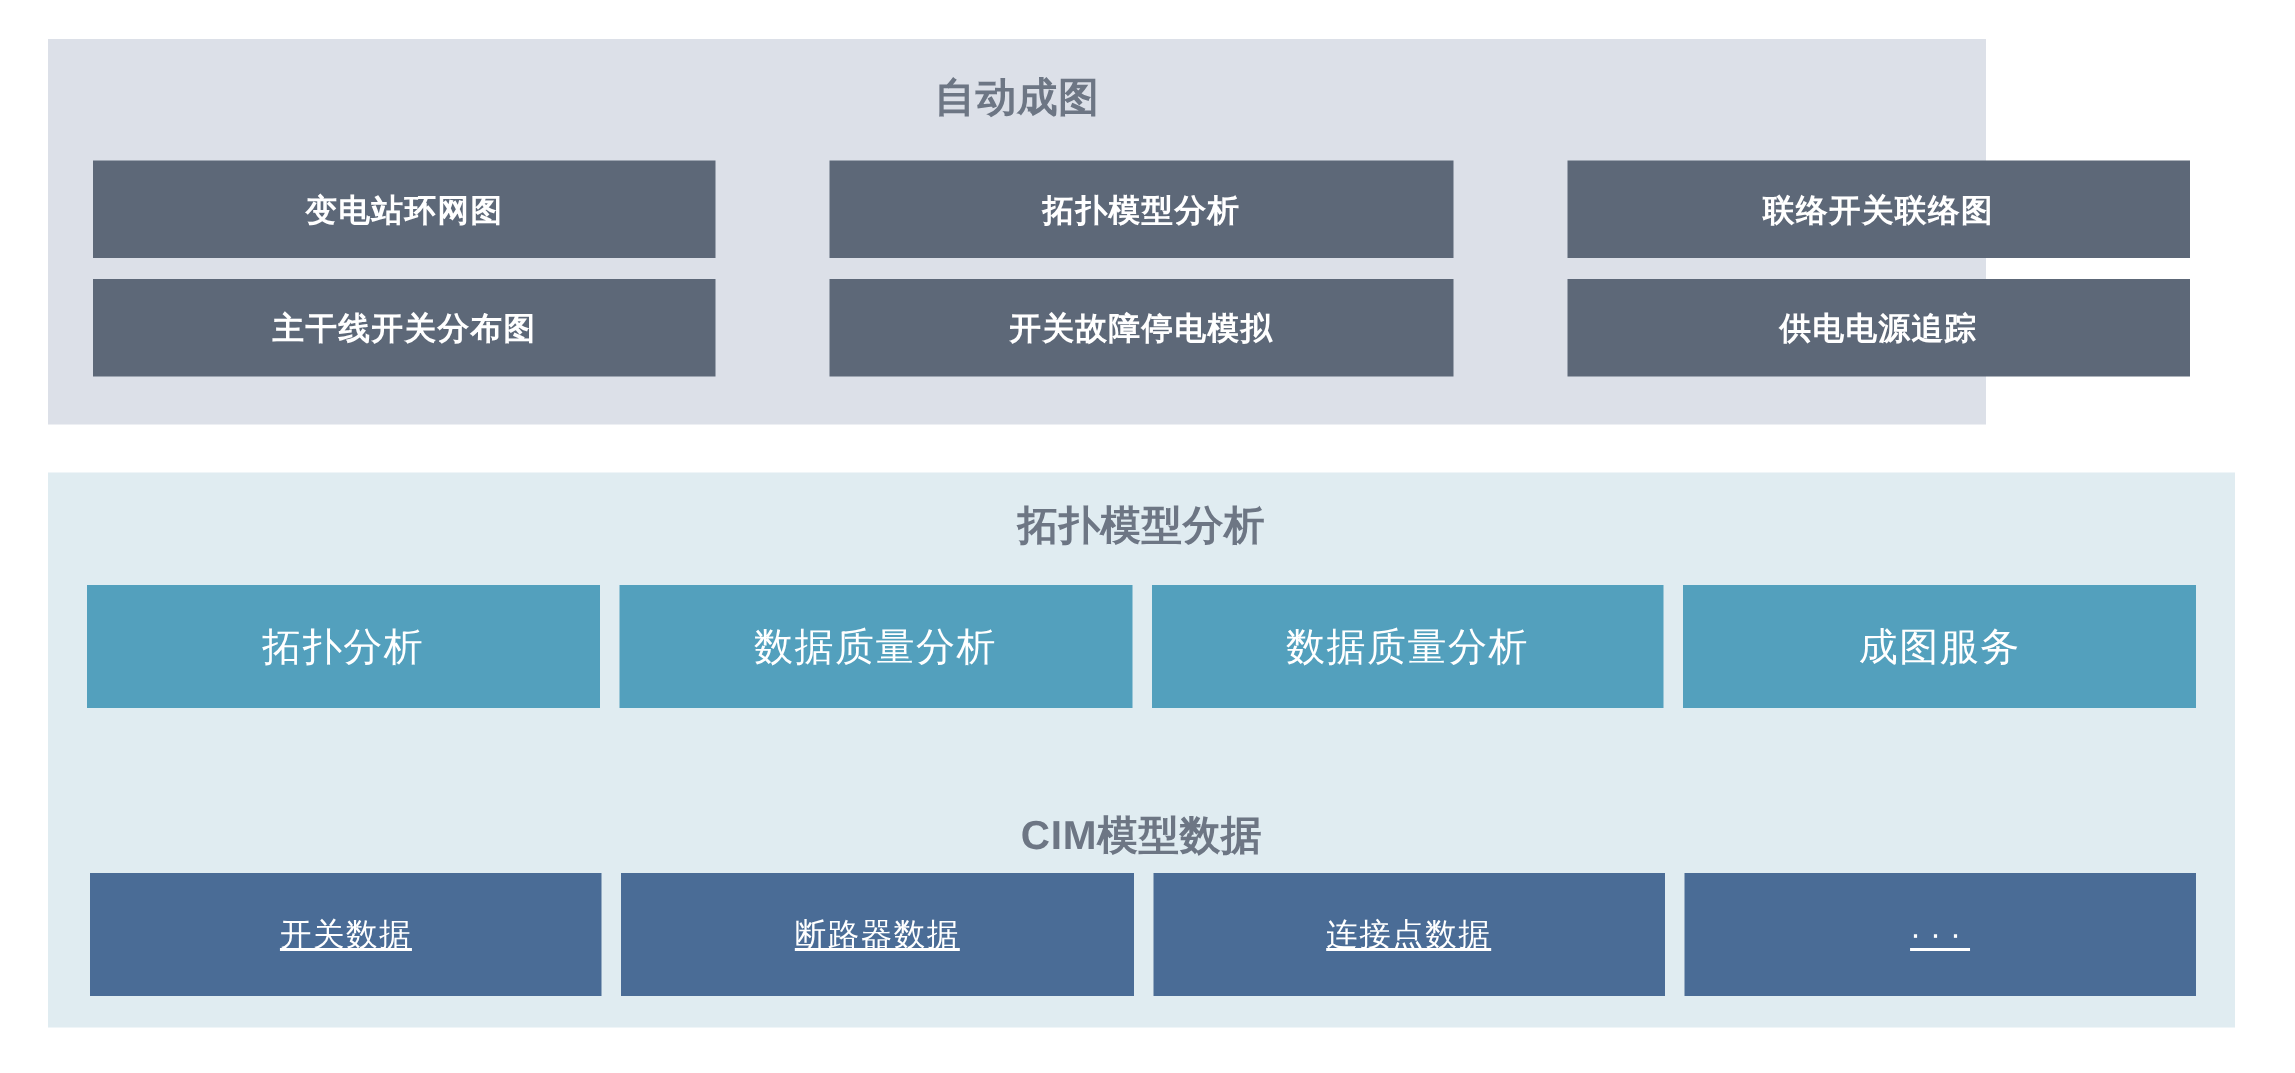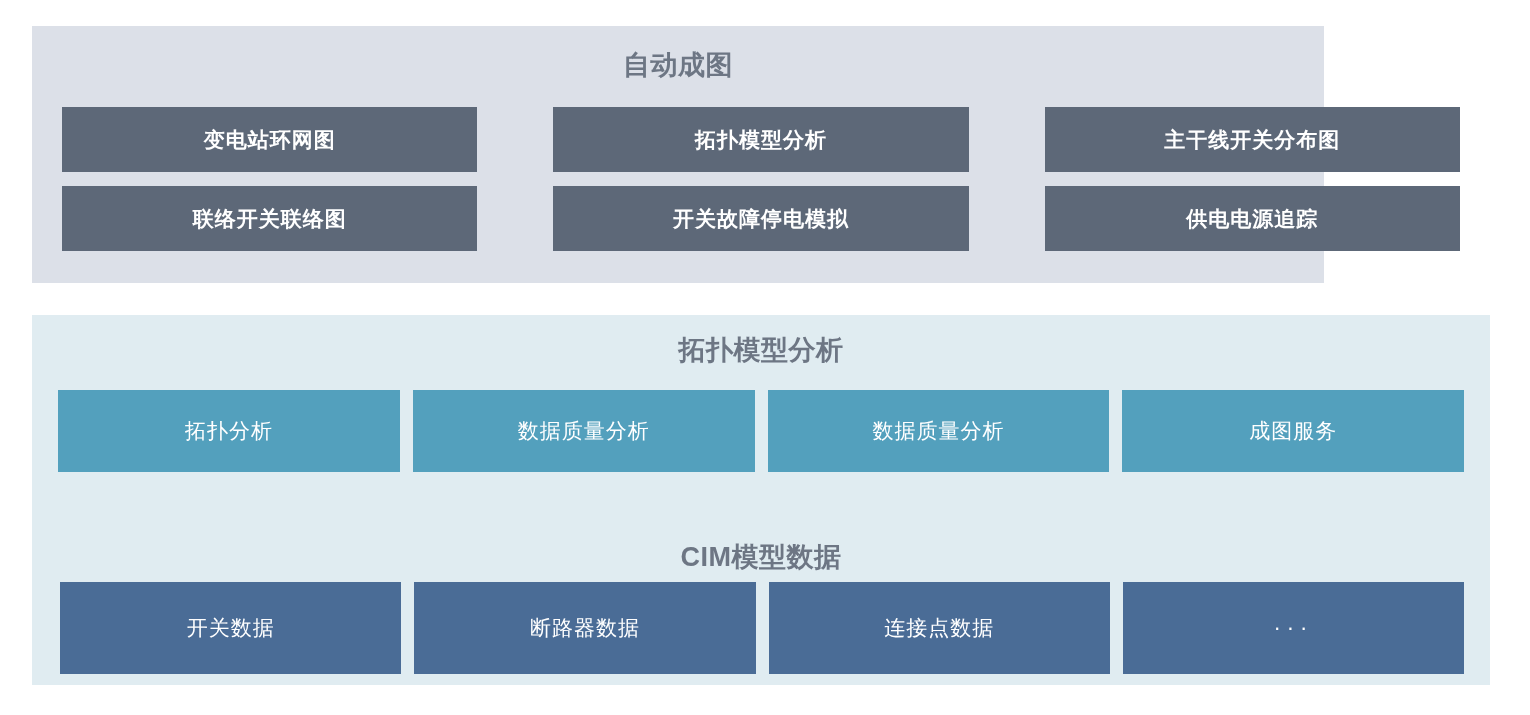--- a/index.html
+++ b/index.html
@@ -98,21 +98,21 @@
     left: 26px;
     top: 75px;
     width: 1406px;
     gap: 13px;
   }
   .topology-card {
     flex: 1 1 0;
     height: 82px;
     background: #53a0bd;
     color: #ffffff;
-    font-size: 21px;
+    font-size: 26px;
     display: flex;
     align-items: center;
     justify-content: center;
     letter-spacing: 1px;
     cursor: pointer;
     user-select: none;
   }
 
   
   #sec-cim {
@@ -130,48 +130,49 @@
   }
   #sec-cim .card-row {
     position: absolute;
     left: 28px;
     top: 70px;
     width: 1404px;
     gap: 13px;
   }
   .cim-card {
     flex: 1 1 0;
-    height: 92px;
+    height: 82px;
     background: #4a6c96;
     color: #ffffff;
     font-size: 21px;
     display: flex;
     align-items: center;
     justify-content: center;
     letter-spacing: 1px;
     cursor: pointer;
     user-select: none;
+    text-decoration: underline;
   }
   .cim-card.ellipsis {
     letter-spacing: 6px;
     font-size: 22px;
   }
 </style>
 </head>
 <body>
 
 <div class="stack">
 
   <div class="section" id="sec-auto-mapping">
     <div class="section-title">自动成图</div>
     <div class="grid">
       <div class="mapping-card">变电站环网图</div>
       <div class="mapping-card">拓扑模型分析</div>
+      <div class="mapping-card">联络开关联络图</div>
       <div class="mapping-card">主干线开关分布图</div>
-      <div class="mapping-card">联络开关联络图</div>
       <div class="mapping-card">开关故障停电模拟</div>
       <div class="mapping-card">供电电源追踪</div>
     </div>
   </div>
 
   <div class="section" id="sec-topology">
     <div class="section-title">拓扑模型分析</div>
     <div class="card-row">
       <div class="topology-card">拓扑分析</div>
       <div class="topology-card">数据质量分析</div>

